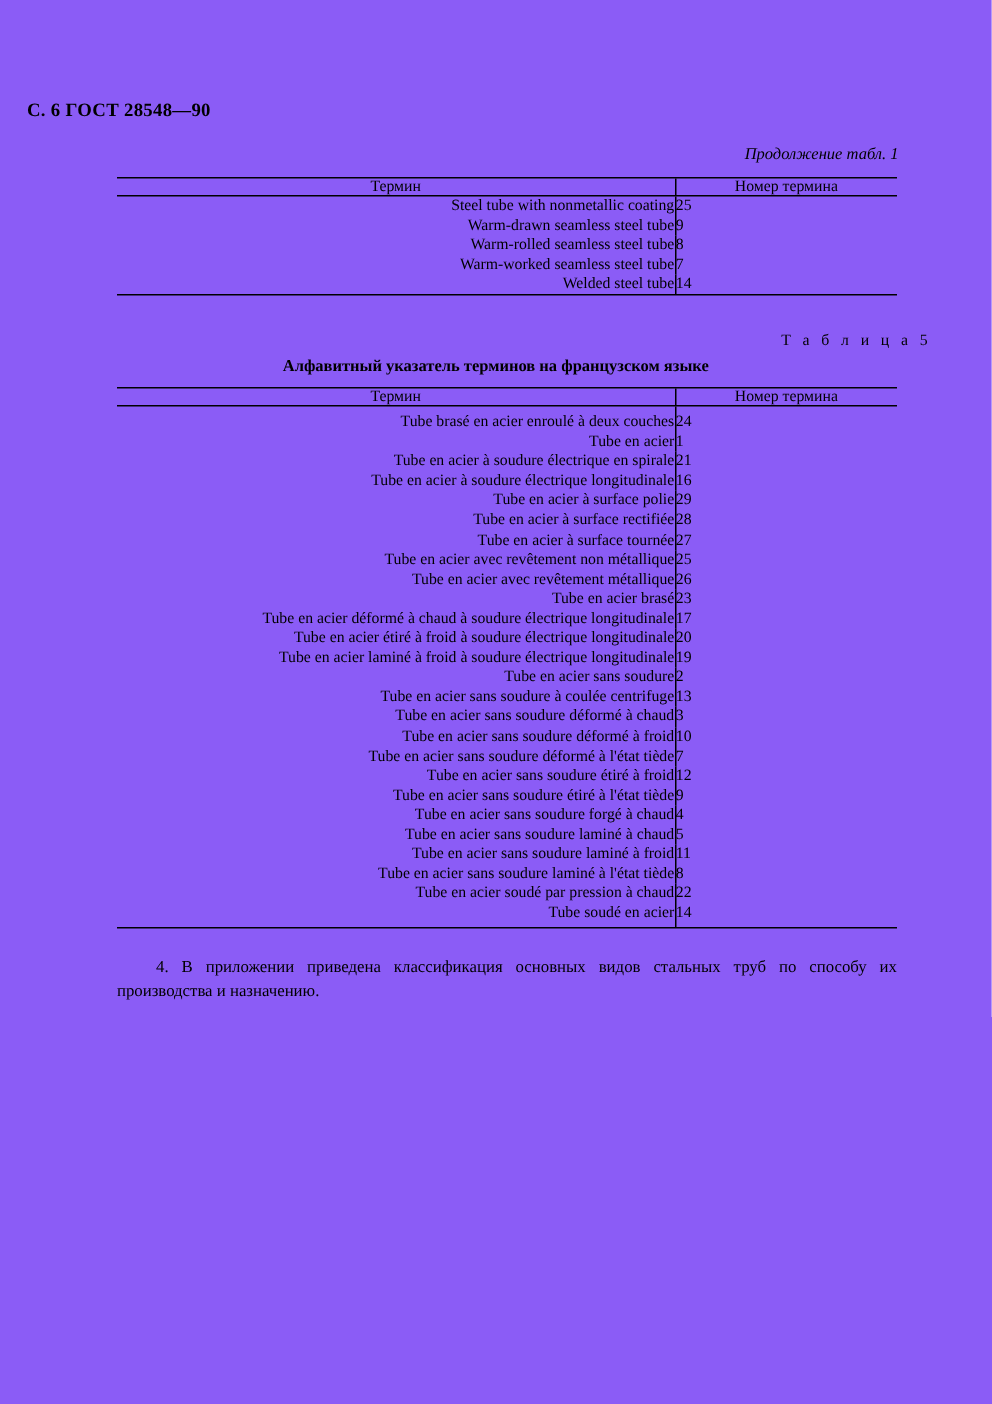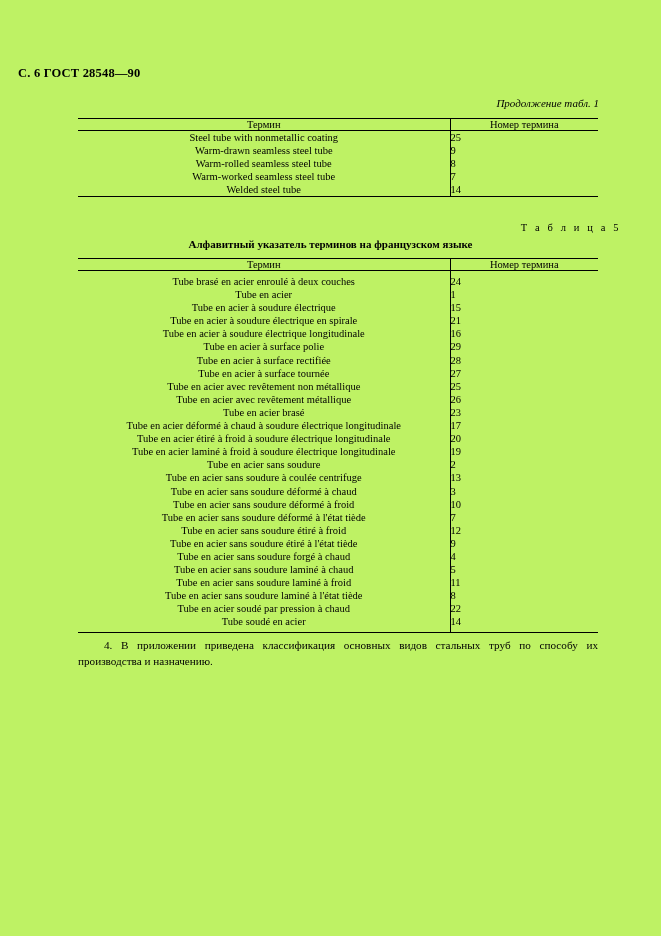--- a/index.html
+++ b/index.html
@@ -13,21 +13,21 @@
     position: relative;
     font-family: "Liberation Serif", serif;
     color: #000000;
     overflow: hidden;
   }
   .page {
     position: absolute;
     left: 0; top: 0;
     width: 661px;
     height: 936px;
-    background: #bef264;
+    background: #8b5cf6;
   }
   .page-header {
     position: absolute;
     left: 18px;
     top: 66px;
     font-family: "Liberation Serif", serif;
     font-weight: bold;
     font-size: 12.5px;
     letter-spacing: 0.2px;
     white-space: nowrap;
@@ -54,21 +54,21 @@
     font-size: 10.5px;
     text-align: center;
     padding: 5px 0 5px 0;
   }
   .col-term { width: 372px; }
   .col-num  { width: 148px; border-left: 0.9px solid #000; }
   .body-row td {
     font-size: 10.5px;
     line-height: 13.1px;
   }
-  td.term { padding-left: 6px; text-align: center; }
+  td.term { padding-left: 6px; text-align: right; }
   td.num  { text-align: left; border-left: 0.9px solid #000; }
   .tbl-wrap { position: absolute; left: 78px; width: 520px; }
   .brd-top { border-top: 1.6px solid #000; }
   .brd-mid { border-top: 0.9px solid #000; }
   .brd-bot { border-top: 1.6px solid #000; }
   .tab5-label {
     position: absolute;
     right: 40px;
     top: 222px;
     font-size: 10.5px;
@@ -176,24 +176,20 @@
       <tbody>
         <tr class="body-row">
             <td class="term" style="padding-top:4px;">Tube brasé en acier enroulé à deux couches</td>
             <td class="num" style="padding-top:4px;">24</td>
           </tr>
         <tr class="body-row">
             <td class="term">Tube en acier</td>
             <td class="num">1</td>
           </tr>
         <tr class="body-row">
-            <td class="term">Tube en acier à soudure électrique</td>
-            <td class="num">15</td>
-          </tr>
-        <tr class="body-row">
             <td class="term">Tube en acier à soudure électrique en spirale</td>
             <td class="num">21</td>
           </tr>
         <tr class="body-row">
             <td class="term">Tube en acier à soudure électrique longitudinale</td>
             <td class="num">16</td>
           </tr>
         <tr class="body-row">
             <td class="term">Tube en acier à surface polie</td>
             <td class="num">29</td>

